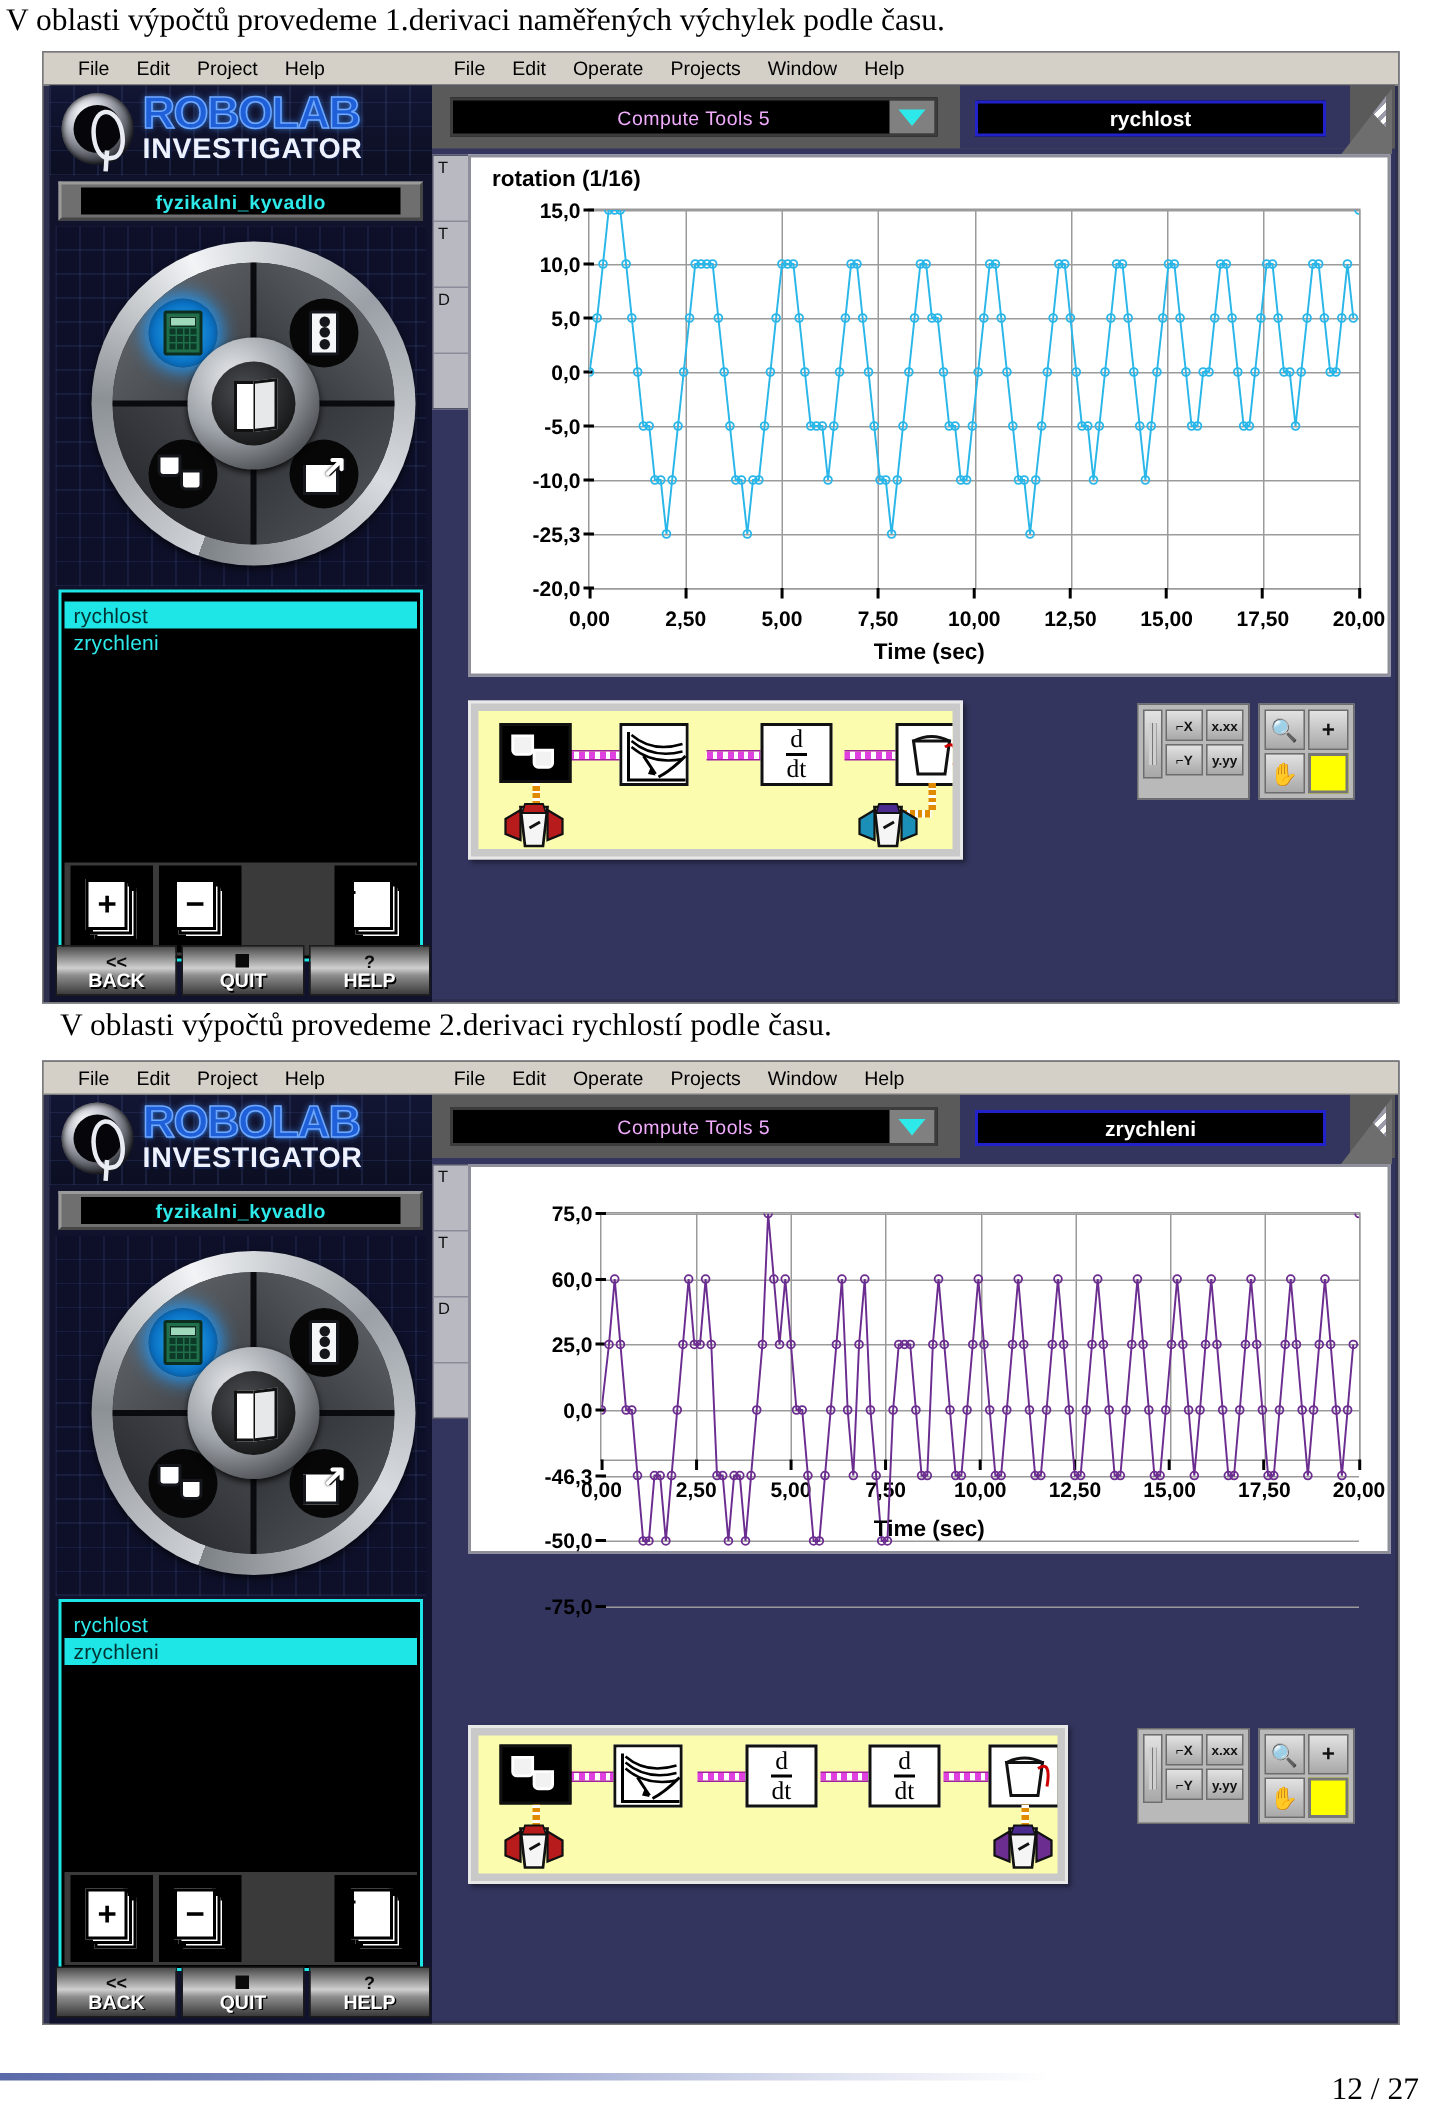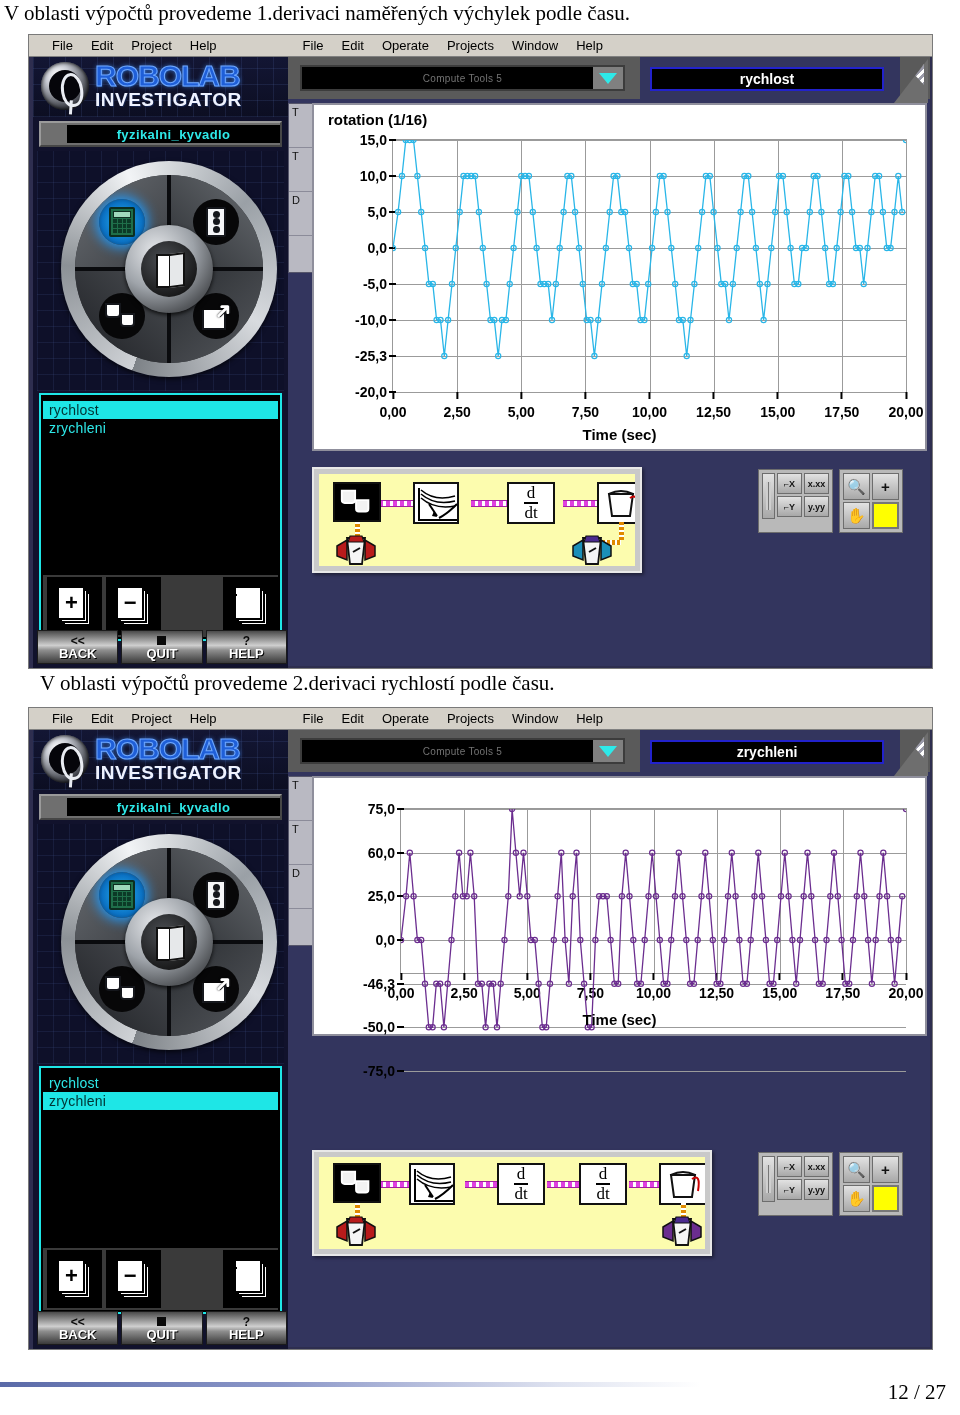--- a/index.html
+++ b/index.html
@@ -95,21 +95,21 @@
     position:absolute; left:62px; top:32px;
     font-family:"Liberation Sans", sans-serif;
     font-weight:bold; font-size:19px; letter-spacing:.5px;
     color:#eef2ff;
     text-shadow:1px 1px 0 #12204a;
   }
 
   .project-bar {
     position:absolute; left:6px; top:64px; width:243px; height:26px;
     background:#6f6f6f; border:2px outset #9a9a9a;
-    display:flex; align-items:center; justify-content:flex-end;
+    display:flex; align-items:center; justify-content:center;
   }
   .project-field {
     width:213px; height:18px; background:#000;
     display:flex; align-items:center; justify-content:center;
     font-family:"Liberation Sans", sans-serif;
     font-weight:bold; font-size:13px; color:#2ee9e9;
     letter-spacing:.4px;
   }
 
   
@@ -293,21 +293,21 @@
     position:absolute; left:0; top:0; right:0; height:42px;
     background:#5a5a5a;
   }
   .combo {
     position:absolute; left:12px; top:8px; width:325px; height:26px;
     background:#000; border:2px solid #3c3c3c;
     display:flex; align-items:center; justify-content:center;
   }
   .combo-label {
     font-family:"Liberation Sans", sans-serif;
-    font-size:10px; color:#737373; letter-spacing:.3px;
+    font-size:13px; color:#f0abfc; letter-spacing:.3px;
   }
   .combo-arrow {
     position:absolute; right:0; top:0; width:30px; height:22px;
     background:#808080; display:flex; align-items:center; justify-content:center;
   }
   .combo-arrow i {
     width:0; height:0; border-left:9px solid transparent;
     border-right:9px solid transparent; border-top:11px solid #2ee9e9;
     display:block;
   }

